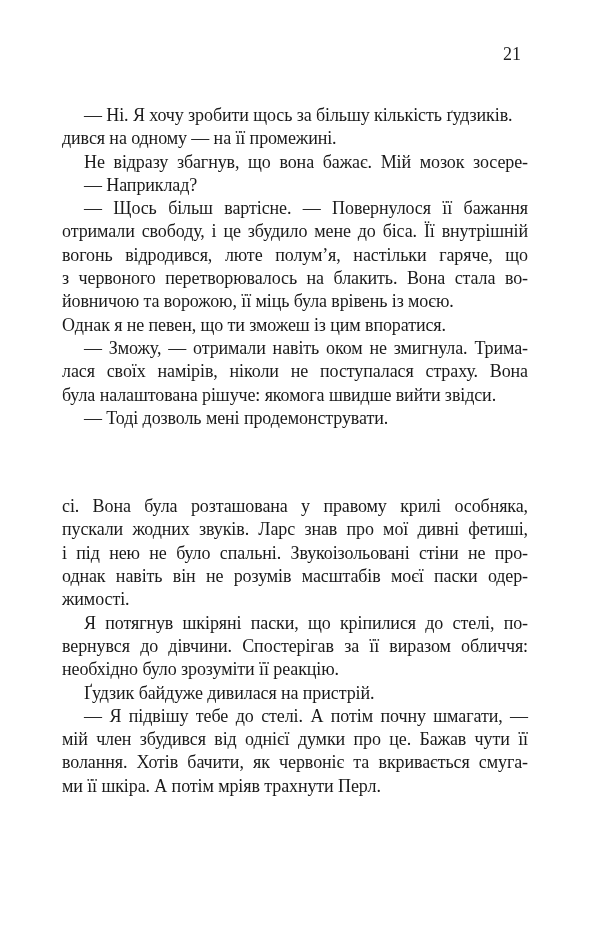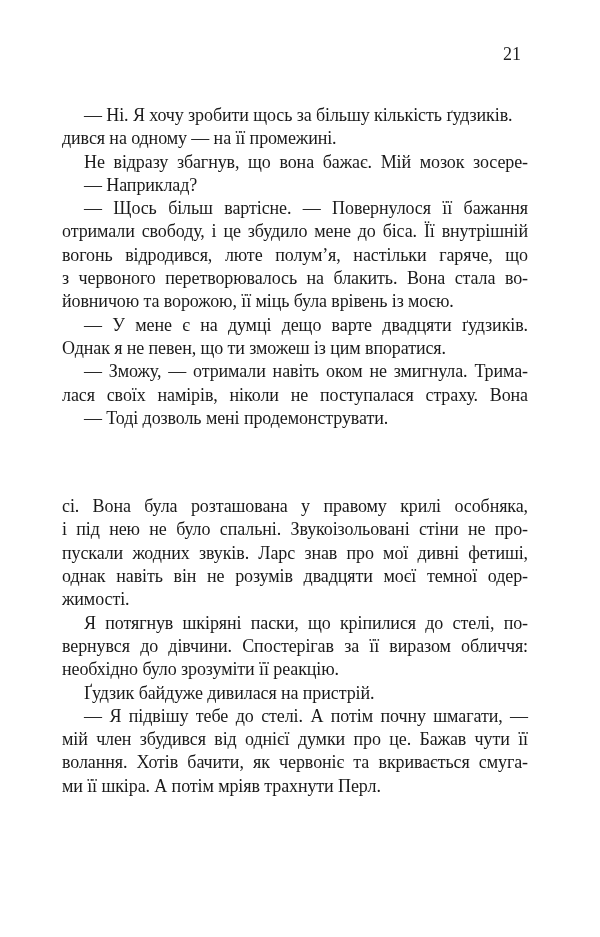--- a/index.html
+++ b/index.html
@@ -58,37 +58,37 @@
           <div class="line para-end indent">— Наприклад?</div>
         </div>
         <div class="para">
           <div class="line indent">— Щось більш вартісне. — Повернулося її бажання</div>
           <div class="line">отримали свободу, і це збудило мене до біса. Її внутрішній</div>
           <div class="line">вогонь відродився, люте полум’я, настільки гаряче, що</div>
           <div class="line">з червоного перетворювалось на блакить. Вона стала во-</div>
           <div class="line para-end">йовничою та ворожою, її міць була врівень із моєю.</div>
         </div>
         <div class="para">
-          <div class="line indent">— У мене є на думці дещо варте двадцяти ґудзиків.</div>
           <div class="line para-end">Однак я не певен, що ти зможеш із цим впоратися.</div>
         </div>
         <div class="para">
           <div class="line indent">— Зможу, — отримали навіть оком не змигнула. Трима-</div>
           <div class="line">лася своїх намірів, ніколи не поступалася страху. Вона</div>
+          <div class="line para-end">була налаштована рішуче: якомога швидше вийти звідси.</div>
         </div>
         <div class="para">
           <div class="line para-end indent">— Тоді дозволь мені продемонструвати.</div>
         </div>
       </div>
       <div class="section">
         <div class="para">
           <div class="line">сі. Вона була розташована у правому крилі особняка,</div>
+          <div class="line">пускали жодних звуків. Ларс знав про мої дивні фетиші,</div>
           <div class="line">і під нею не було спальні. Звукоізольовані стіни не про-</div>
-          <div class="line">пускали жодних звуків. Ларс знав про мої дивні фетиші,</div>
-          <div class="line">однак навіть він не розумів двадцяти моєї темної одер-</div>
+          <div class="line">однак навіть він не розумів масштабів моєї паски одер-</div>
           <div class="line para-end">жимості.</div>
         </div>
         <div class="para">
           <div class="line indent">Я потягнув шкіряні паски, що кріпилися до стелі, по-</div>
           <div class="line">вернувся до дівчини. Спостерігав за її виразом обличчя:</div>
           <div class="line para-end">необхідно було зрозуміти її реакцію.</div>
         </div>
         <div class="para">
           <div class="line para-end indent">Ґудзик байдуже дивилася на пристрій.</div>
         </div>

